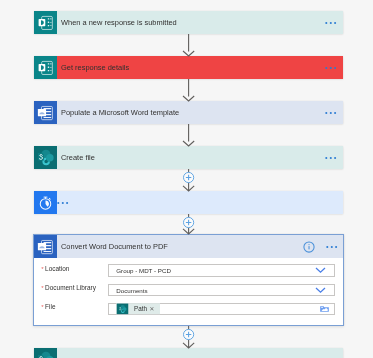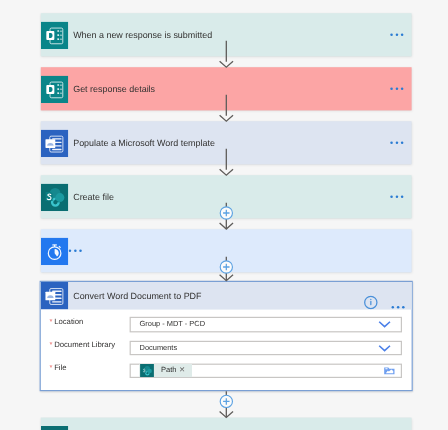--- a/index.html
+++ b/index.html
@@ -2,33 +2,33 @@
 <html><head>
 <meta charset="utf-8">
 <title>Flow</title>
 <style>
   html,body{margin:0;padding:0;}
   body{width:373px;height:358px;background:#f6f6f6;overflow:hidden;
        font-family:"Liberation Sans",sans-serif;}
   .canvas{position:absolute;left:0;top:0;width:373px;height:358px;}
 
   
-  .card{position:absolute;left:34px;width:309px;height:36px;display:flex;align-items:center;
+  .card{position:absolute;left:34px;width:309px;height:23px;display:flex;align-items:center;
         box-shadow:0 .3px 1.2px rgba(0,0,0,.10), 0 .9px 2.2px rgba(0,0,0,.09);}
   .card .ic{width:23px;height:23px;flex:0 0 23px;display:block;}
   .card .ttl{flex:1 1 auto;font-size:7.45px;color:#323130;padding-left:4px;line-height:23px;
              white-space:nowrap;}
   .card .dots{flex:0 0 auto;margin-right:5.8px;}
   .exp .hdr .dots{flex:0 0 auto;margin-right:4.8px;}
 
   
   .exp{position:absolute;left:33px;top:234px;width:311px;height:92px;
        background:#fff;border:1px solid #7a9fd4;box-sizing:border-box;
        box-shadow:0 .4px 1.4px rgba(0,0,0,.11), 0 1px 2.4px rgba(0,0,0,.10);}
-  .exp .hdr{height:23px;background:#dde4f1;display:flex;align-items:flex-end;}
+  .exp .hdr{height:23px;background:#dde4f1;display:flex;align-items:center;}
   .exp .hdr .ic{width:23px;height:23px;flex:0 0 23px;display:block;}
   .exp .hdr .ttl{flex:1 1 auto;font-size:7.45px;color:#323130;padding-left:4px;line-height:23px;
                  white-space:nowrap;}
   .exp .body{position:absolute;left:0;top:0;right:0;bottom:0;}
   .lbl{position:absolute;left:7.3px;font-size:6.45px;color:#323130;white-space:nowrap;}
   .lbl .req{color:#e8615d;font-size:6.2px;margin-right:1.4px;position:relative;top:.4px;}
   .ctl{position:absolute;left:74px;width:227px;height:12.5px;box-sizing:border-box;background:#fff;
        border:1px solid #c8c6c4;}
   .ctl .val{position:absolute;left:7.3px;top:50%;transform:translateY(-50%);
             font-size:6.2px;color:#323130;white-space:nowrap;line-height:7px;}
@@ -124,21 +124,21 @@
         <use href="#i-forms"></use>
       </svg>
     <div class="ttl">When a new response is submitted</div>
     <svg class="dots" width="12" height="4" viewBox="0 0 12 4">
       <circle cx="1.3" cy="2" r="1.05" fill="#2b7cd3"></circle>
         <circle cx="5.8" cy="2" r="1.05" fill="#2b7cd3"></circle>
         <circle cx="10.1" cy="2" r="1.05" fill="#2b7cd3"></circle>
     </svg>
   </div>
 
-  <div class="card" style="top:56px;background:#fca5a5">
+  <div class="card" style="top:56px;background:#ef4444">
     <svg class="ic">
         <use href="#i-forms"></use>
       </svg>
     <div class="ttl">Get response details</div>
     <svg class="dots" width="12" height="4" viewBox="0 0 12 4">
       <circle cx="1.3" cy="2" r="1.05" fill="#2b7cd3"></circle>
         <circle cx="5.8" cy="2" r="1.05" fill="#2b7cd3"></circle>
         <circle cx="10.1" cy="2" r="1.05" fill="#2b7cd3"></circle>
     </svg>
   </div>

